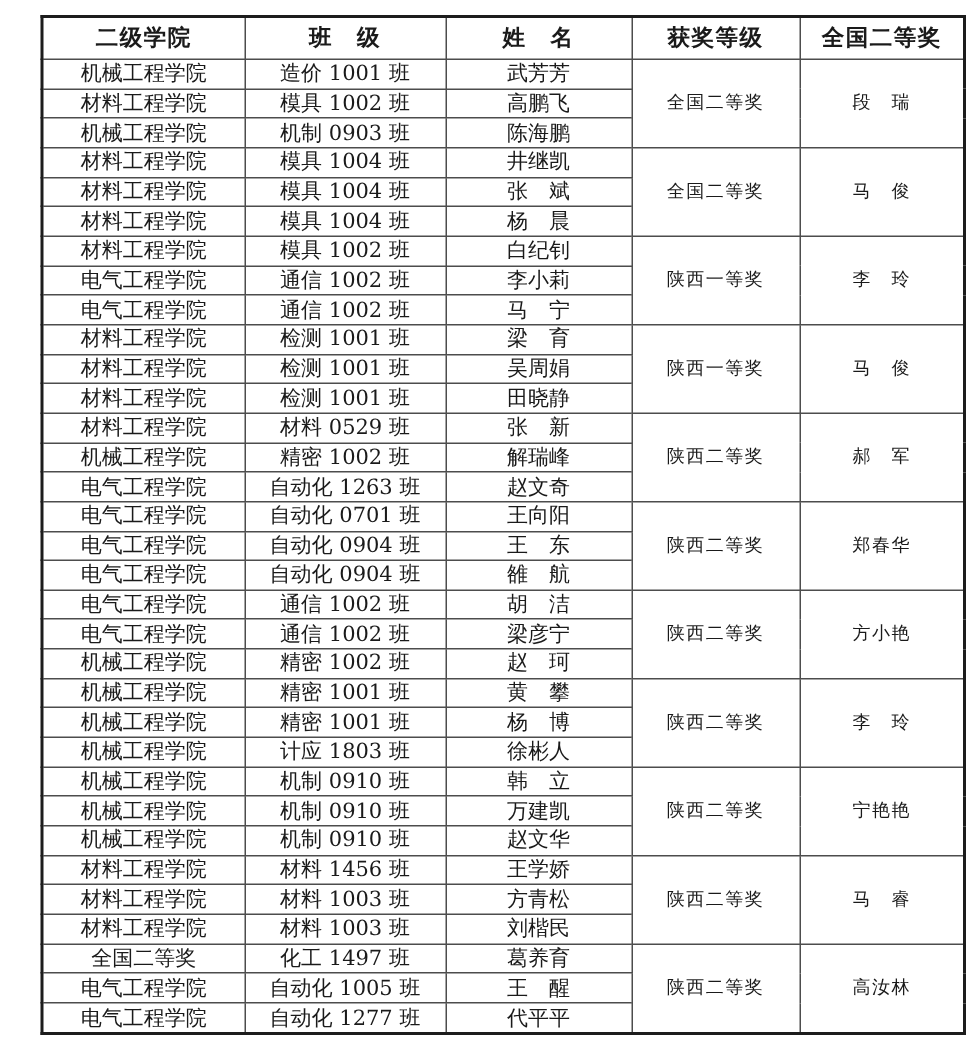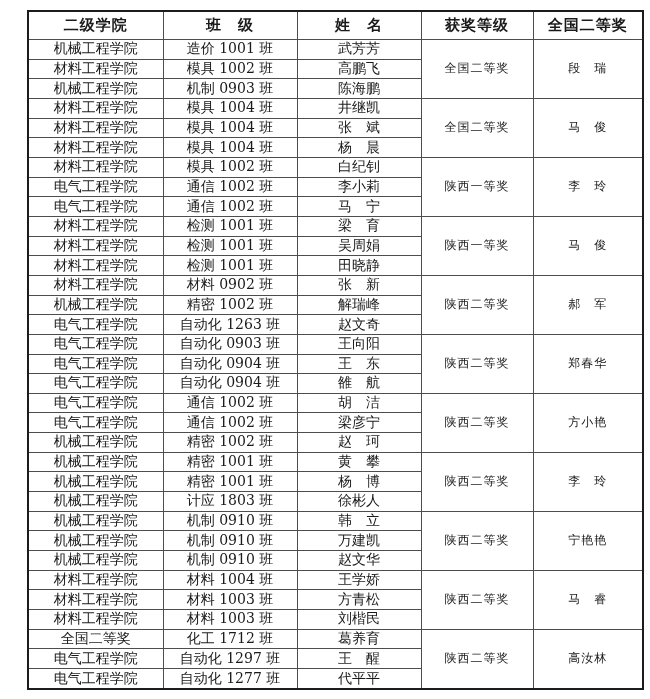--- a/index.html
+++ b/index.html
@@ -146,38 +146,38 @@
           <td>检测 1001 班</td>
           <td>吴周娟</td>
         </tr>
         <tr>
           <td>材料工程学院</td>
           <td>检测 1001 班</td>
           <td>田晓静</td>
         </tr>
         <tr>
           <td>材料工程学院</td>
-          <td>材料 0902 班</td>
+          <td>材料 0529 班</td>
           <td>张　新</td>
           <td rowspan="3" class="merged">陕西二等奖</td>
           <td rowspan="3" class="merged">郝　军</td>
         </tr>
         <tr>
           <td>机械工程学院</td>
           <td>精密 1002 班</td>
           <td>解瑞峰</td>
         </tr>
         <tr>
           <td>电气工程学院</td>
           <td>自动化 1263 班</td>
           <td>赵文奇</td>
         </tr>
         <tr>
           <td>电气工程学院</td>
-          <td>自动化 0903 班</td>
+          <td>自动化 0701 班</td>
           <td>王向阳</td>
           <td rowspan="3" class="merged">陕西二等奖</td>
           <td rowspan="3" class="merged">郑春华</td>
         </tr>
         <tr>
           <td>电气工程学院</td>
           <td>自动化 0904 班</td>
           <td>王　东</td>
         </tr>
         <tr>
@@ -231,45 +231,45 @@
           <td>机制 0910 班</td>
           <td>万建凯</td>
         </tr>
         <tr>
           <td>机械工程学院</td>
           <td>机制 0910 班</td>
           <td>赵文华</td>
         </tr>
         <tr>
           <td>材料工程学院</td>
-          <td>材料 1004 班</td>
+          <td>材料 1456 班</td>
           <td>王学娇</td>
           <td rowspan="3" class="merged">陕西二等奖</td>
           <td rowspan="3" class="merged">马　睿</td>
         </tr>
         <tr>
           <td>材料工程学院</td>
           <td>材料 1003 班</td>
           <td>方青松</td>
         </tr>
         <tr>
           <td>材料工程学院</td>
           <td>材料 1003 班</td>
           <td>刘楷民</td>
         </tr>
         <tr>
           <td>全国二等奖</td>
-          <td>化工 1712 班</td>
+          <td>化工 1497 班</td>
           <td>葛养育</td>
           <td rowspan="3" class="merged">陕西二等奖</td>
           <td rowspan="3" class="merged">高汝林</td>
         </tr>
         <tr>
           <td>电气工程学院</td>
-          <td>自动化 1297 班</td>
+          <td>自动化 1005 班</td>
           <td>王　醒</td>
         </tr>
         <tr>
           <td>电气工程学院</td>
           <td>自动化 1277 班</td>
           <td>代平平</td>
         </tr>
       </tbody>
   </table>
 </div>

